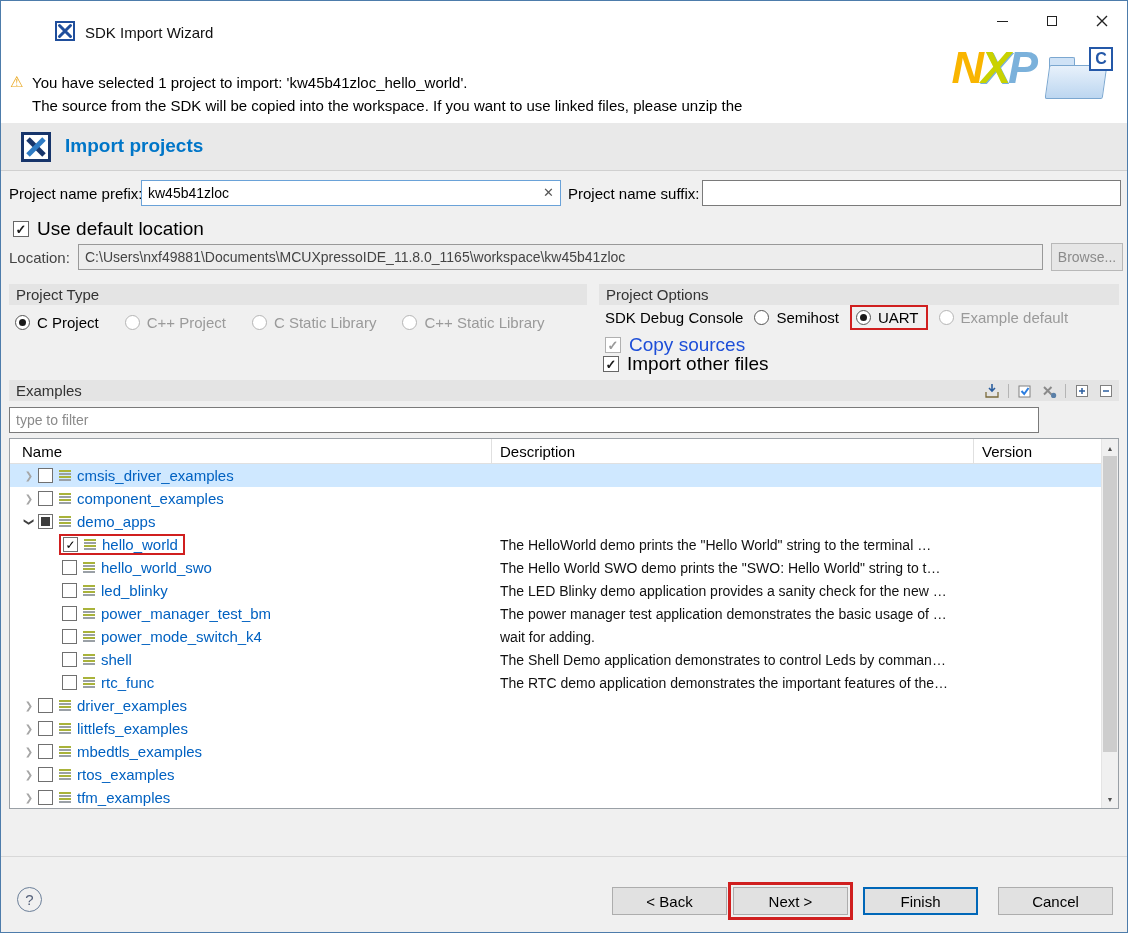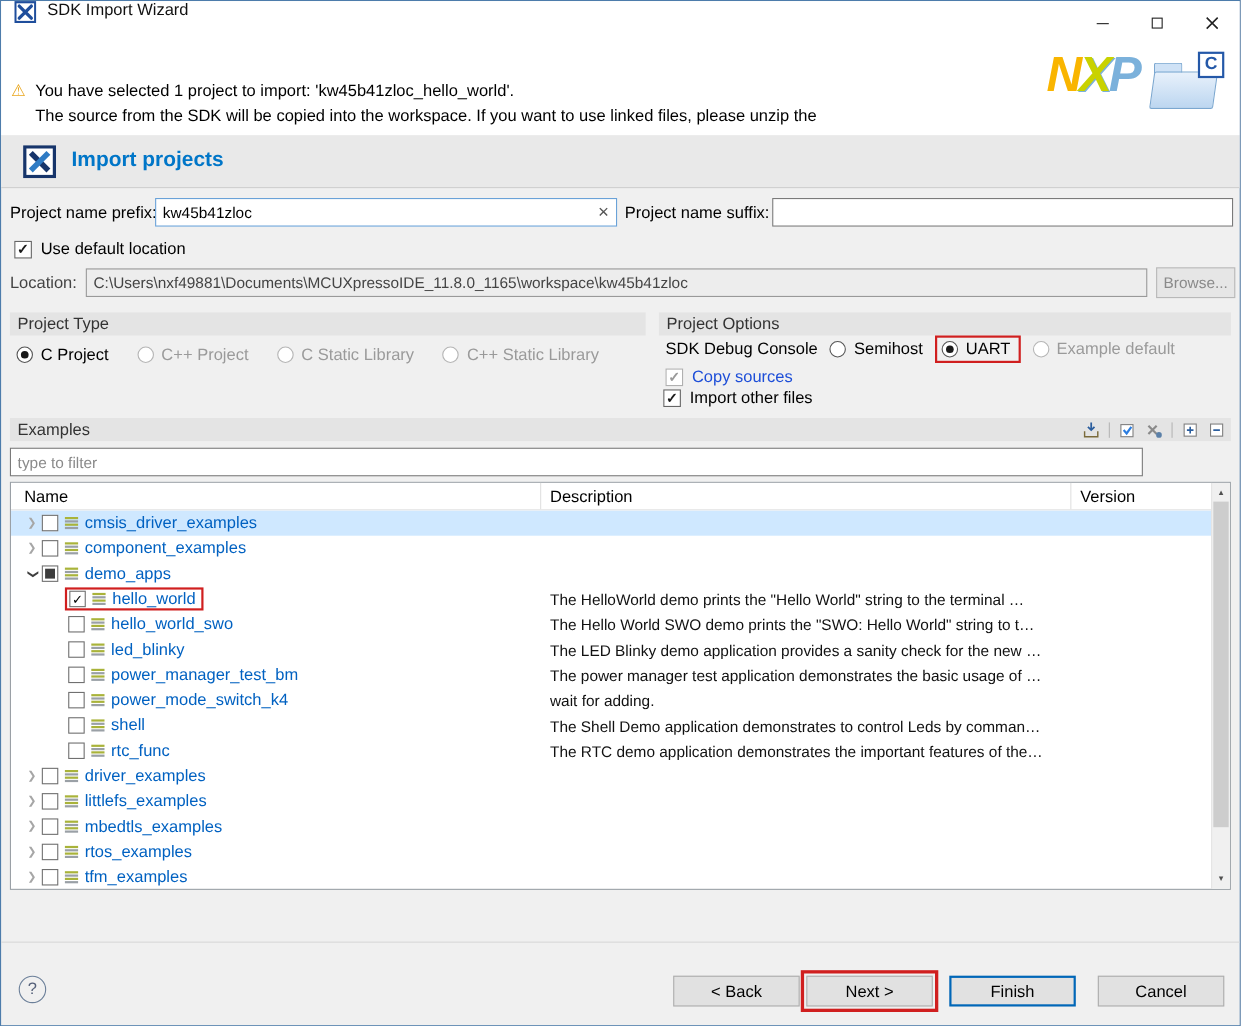--- a/index.html
+++ b/index.html
@@ -2,21 +2,21 @@
 <html style="--accent: #0076c8; --annotation-red: #d01f1f; --selection-blue: #cfe8ff; --link-blue: #0061c1;"><head>
 <meta charset="utf-8">
 <style>
   *{margin:0;padding:0;box-sizing:border-box;}
   html,body{background:#9a9a9a;}
   body{font-family:"Liberation Sans",sans-serif;font-size:15px;color:#000;}
   .window{position:relative;width:1128px;height:933px;background:#f0f0f0;border:1px solid #4d7cab;overflow:hidden;}
 
   
   .white-top{position:absolute;top:0;left:0;right:0;height:122px;background:#fff;}
-  .titlebar{position:absolute;top:0;left:0;right:0;height:40px;display:flex;align-items:flex-start;}
+  .titlebar{position:absolute;top:0;left:0;right:0;height:40px;display:flex;align-items:flex-end;padding-left:42px;}
   .app-icon{margin-left:12px;display:inline-flex;}
   .title-text{margin-left:10px;font-size:15px;color:#111;}
   .win-controls{margin-left:auto;display:flex;height:40px;}
   .win-btn{width:50px;height:40px;display:flex;align-items:center;justify-content:center;cursor:default;}
   .glyph-min{display:block;width:11px;height:1px;background:#222;}
   .glyph-max{display:block;width:10px;height:10px;border:1px solid #222;}
 
   .warn-icon{position:absolute;left:9px;top:72px;color:#e9a720;font-size:15px;}
   .warn1{position:absolute;left:31px;top:73px;font-size:15px;}
   .warn2{position:absolute;left:31px;top:96px;font-size:15px;}
@@ -42,21 +42,21 @@
   .prefix-wrap{position:absolute;left:140px;top:179px;width:420px;height:26px;}
   .prefix-wrap .txt{width:100%;border-color:#6aa2d8;padding-right:24px;}
   .clear-x{position:absolute;right:7px;top:5px;font-size:13px;color:#555;cursor:default;}
   .suffix-input{position:absolute;left:701px;top:179px;width:419px;}
 
   .checkbox{display:inline-flex;align-items:center;justify-content:center;width:16px;height:16px;border:1px solid #666;background:#fff;font-size:13px;line-height:1;flex:none;}
   .checkbox.checked::after{content:"\2713";color:#1a1a1a;font-weight:bold;}
   .checkbox.disabled{border-color:#b0b0b0;}
   .checkbox.disabled.checked::after{color:#9a9a9a;}
   .check-row{position:absolute;display:flex;align-items:center;gap:8px;}
-  .check-row .cb-label{font-size:15px;text-align:right;}
+  .check-row .cb-label{font-size:19px;text-align:right;}
   .check-row.disabled .cb-label{color:#1d4ed8;}
 
   .loc-input{position:absolute;left:77px;top:243px;width:965px;background:#ededed;color:#444;border-color:#999;}
   .browse-btn{position:absolute;left:1050px;top:242px;width:72px;height:28px;background:#e6e6e6;border:1px solid #b8b8b8;color:#8a8a8a;font-size:14px;display:flex;align-items:center;justify-content:center;}
 
   .group-header{position:absolute;height:21px;background:#e4e4e4;font-size:15px;color:#333;padding-left:7px;display:flex;align-items:center;}
   .pt-header{left:8px;top:283px;width:578px;}
   .po-header{left:598px;top:283px;width:520px;}
 
   .radio{display:inline-block;width:15px;height:15px;border:1px solid #555;border-radius:50%;background:#fff;position:relative;flex:none;}

